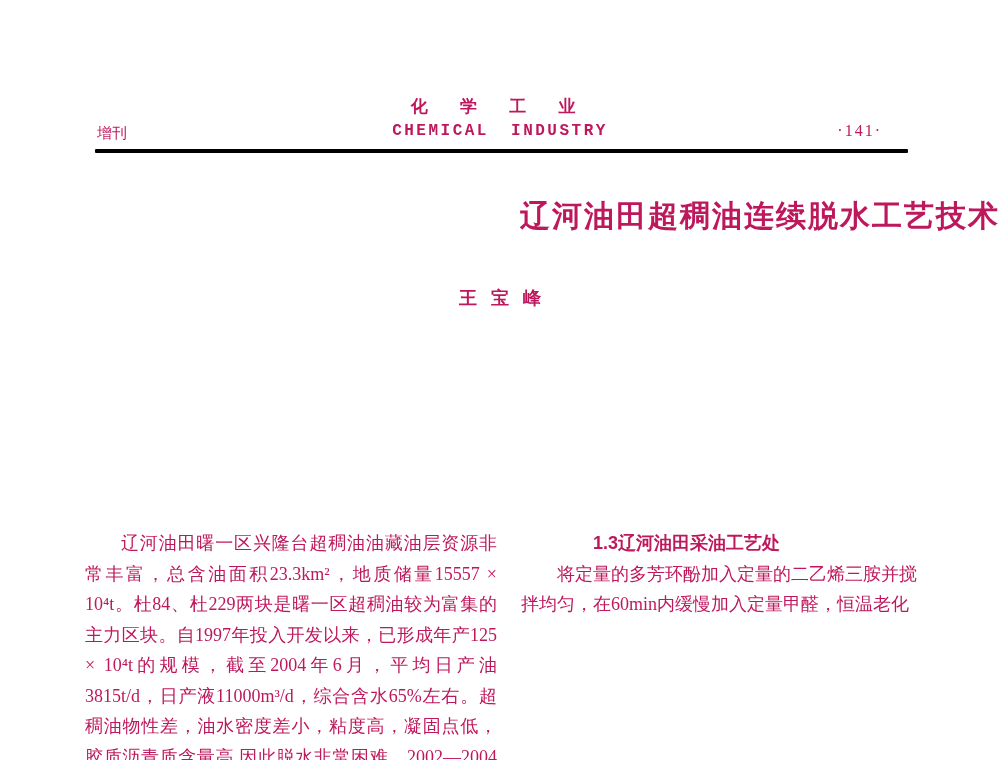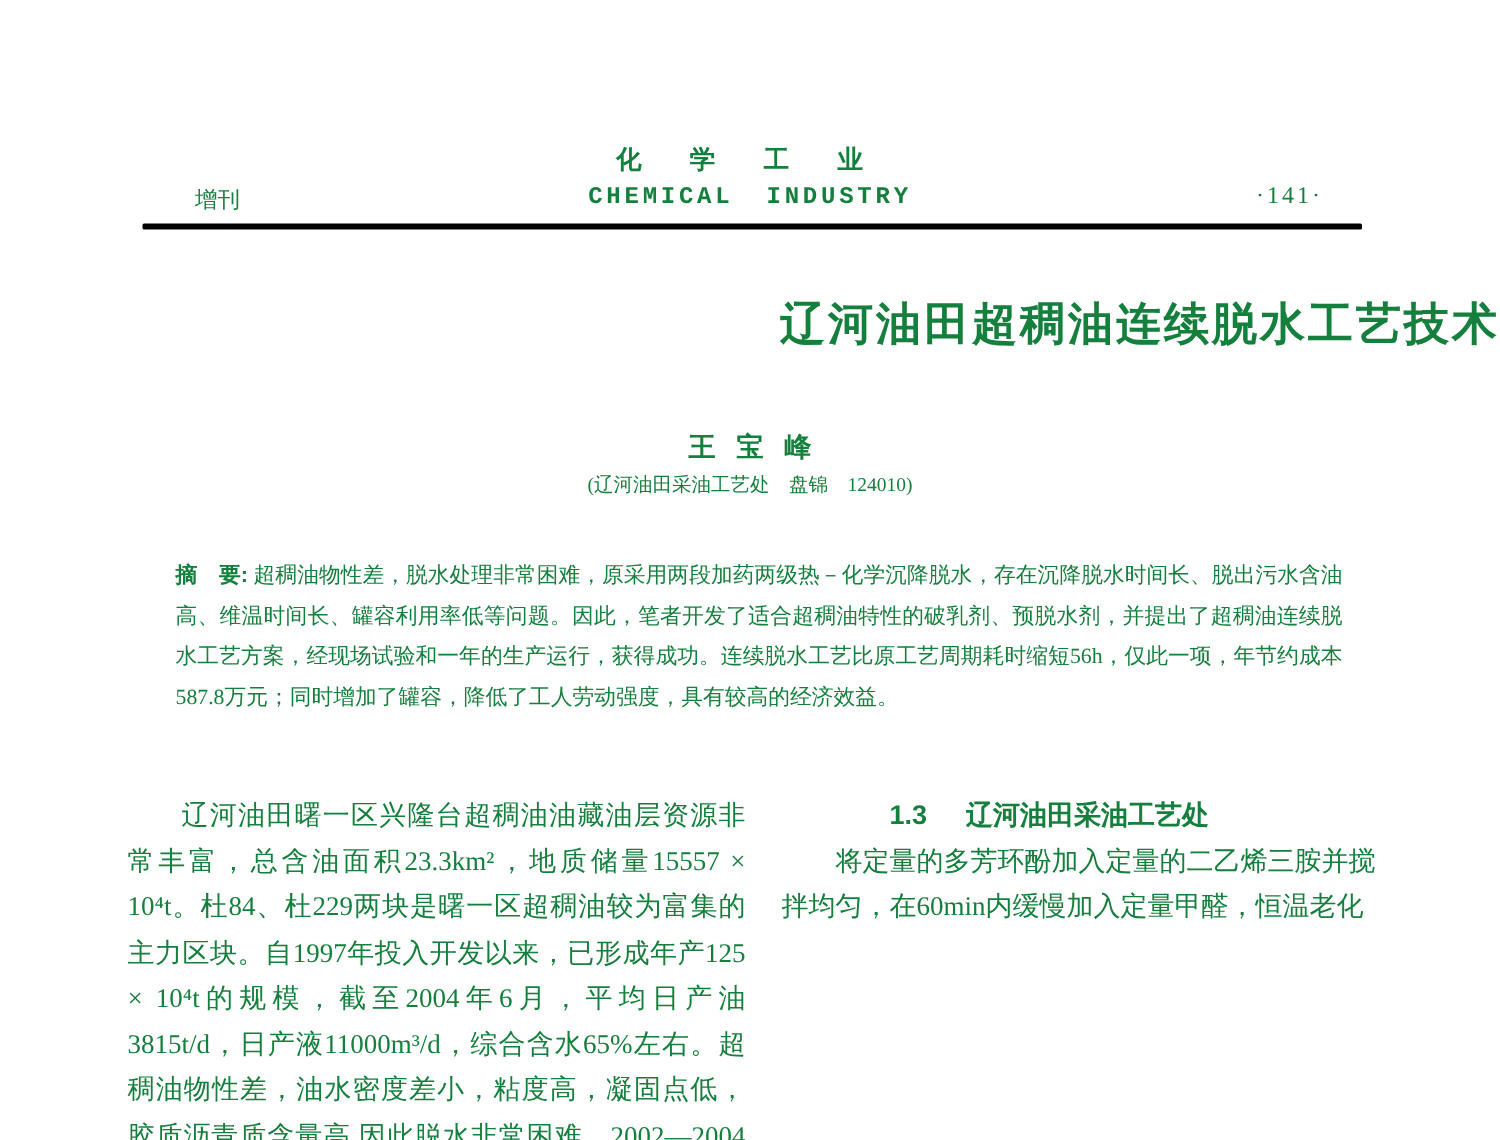--- a/index.html
+++ b/index.html
@@ -5,21 +5,21 @@
   html, body {
     margin: 0;
     padding: 0;
     background: #ffffff;
   }
   .page {
     position: relative;
     width: 1000px;
     height: 760px;
     background: #ffffff;
-    color: #15803d;
+    color: #be185d;
     overflow: hidden;
     font-family: "Liberation Serif", "DejaVu Serif", serif;
   }
   
   .journal-cn {
     position: absolute;
     top: 95px;
     left: 0;
     width: 100%;
     text-align: center;
@@ -36,21 +36,21 @@
     text-align: center;
     font-size: 16px;
     font-weight: bold;
     letter-spacing: 2.5px;
     word-spacing: 10px;
     font-family: Liberation Mono, monospace;
   }
   .issue-label {
     position: absolute;
     top: 124px;
-    left: 130px;
+    left: 97px;
     font-size: 15px;
   }
   .page-number {
     position: absolute;
     top: 122px;
     right: 118px;
     font-size: 16px;
     letter-spacing: 2px;
   }
   .header-rule {
@@ -133,43 +133,37 @@
     text-indent: 2em;
   }
   .section-heading {
     font-weight: bold;
     font-family: "Liberation Sans", "DejaVu Sans", sans-serif;
     text-indent: 0;
     margin: 0;
   }
   .section-heading .sec-no {
     display: inline-block;
-    margin-right: 26px;
   }
 </style>
 </head>
 <body>
 
 <div class="page">
 
   <div class="journal-cn">化 学 工 业</div>
   <div class="journal-en">CHEMICAL INDUSTRY</div>
   <div class="issue-label">增刊</div>
   <div class="page-number">·141·</div>
   <div class="header-rule"></div>
 
   <div class="article-title">辽河油田超稠油连续脱水工艺技术</div>
   <div class="author-name">王宝峰</div>
-  <div class="affiliation">(辽河油田采油工艺处　盘锦　124010)</div>
 
   <div class="abstract-block">
-    <div>
-      <span class="abstract-label">摘　要:</span>
-      <span>超稠油物性差，脱水处理非常困难，原采用两段加药两级热－化学沉降脱水，存在沉降脱水时间长、脱出污水含油高、维温时间长、罐容利用率低等问题。因此，笔者开发了适合超稠油特性的破乳剂、预脱水剂，并提出了超稠油连续脱水工艺方案，经现场试验和一年的生产运行，获得成功。连续脱水工艺比原工艺周期耗时缩短56h，仅此一项，年节约成本587.8万元；同时增加了罐容，降低了工人劳动强度，具有较高的经济效益。</span>
-    </div>
   </div>
 
   <div class="body-columns">
     <div class="col col-left">
       <p>辽河油田曙一区兴隆台超稠油油藏油层资源非常丰富，总含油面积23.3km²，地质储量15557 × 10⁴t。杜84、杜229两块是曙一区超稠油较为富集的主力区块。自1997年投入开发以来，已形成年产125 × 10⁴t的规模，截至2004年6月，平均日产油3815t/d，日产液11000m³/d，综合含水65%左右。超稠油物性差，油水密度差小，粘度高，凝固点低，胶质沥青质含量高.因此脱水非常困难。2002—2004年，在</p>
     </div>
     <div class="col col-right">
       <p class="section-heading">
         <span class="sec-no">1.3</span><span>辽河油田采油工艺处</span>
       </p>

